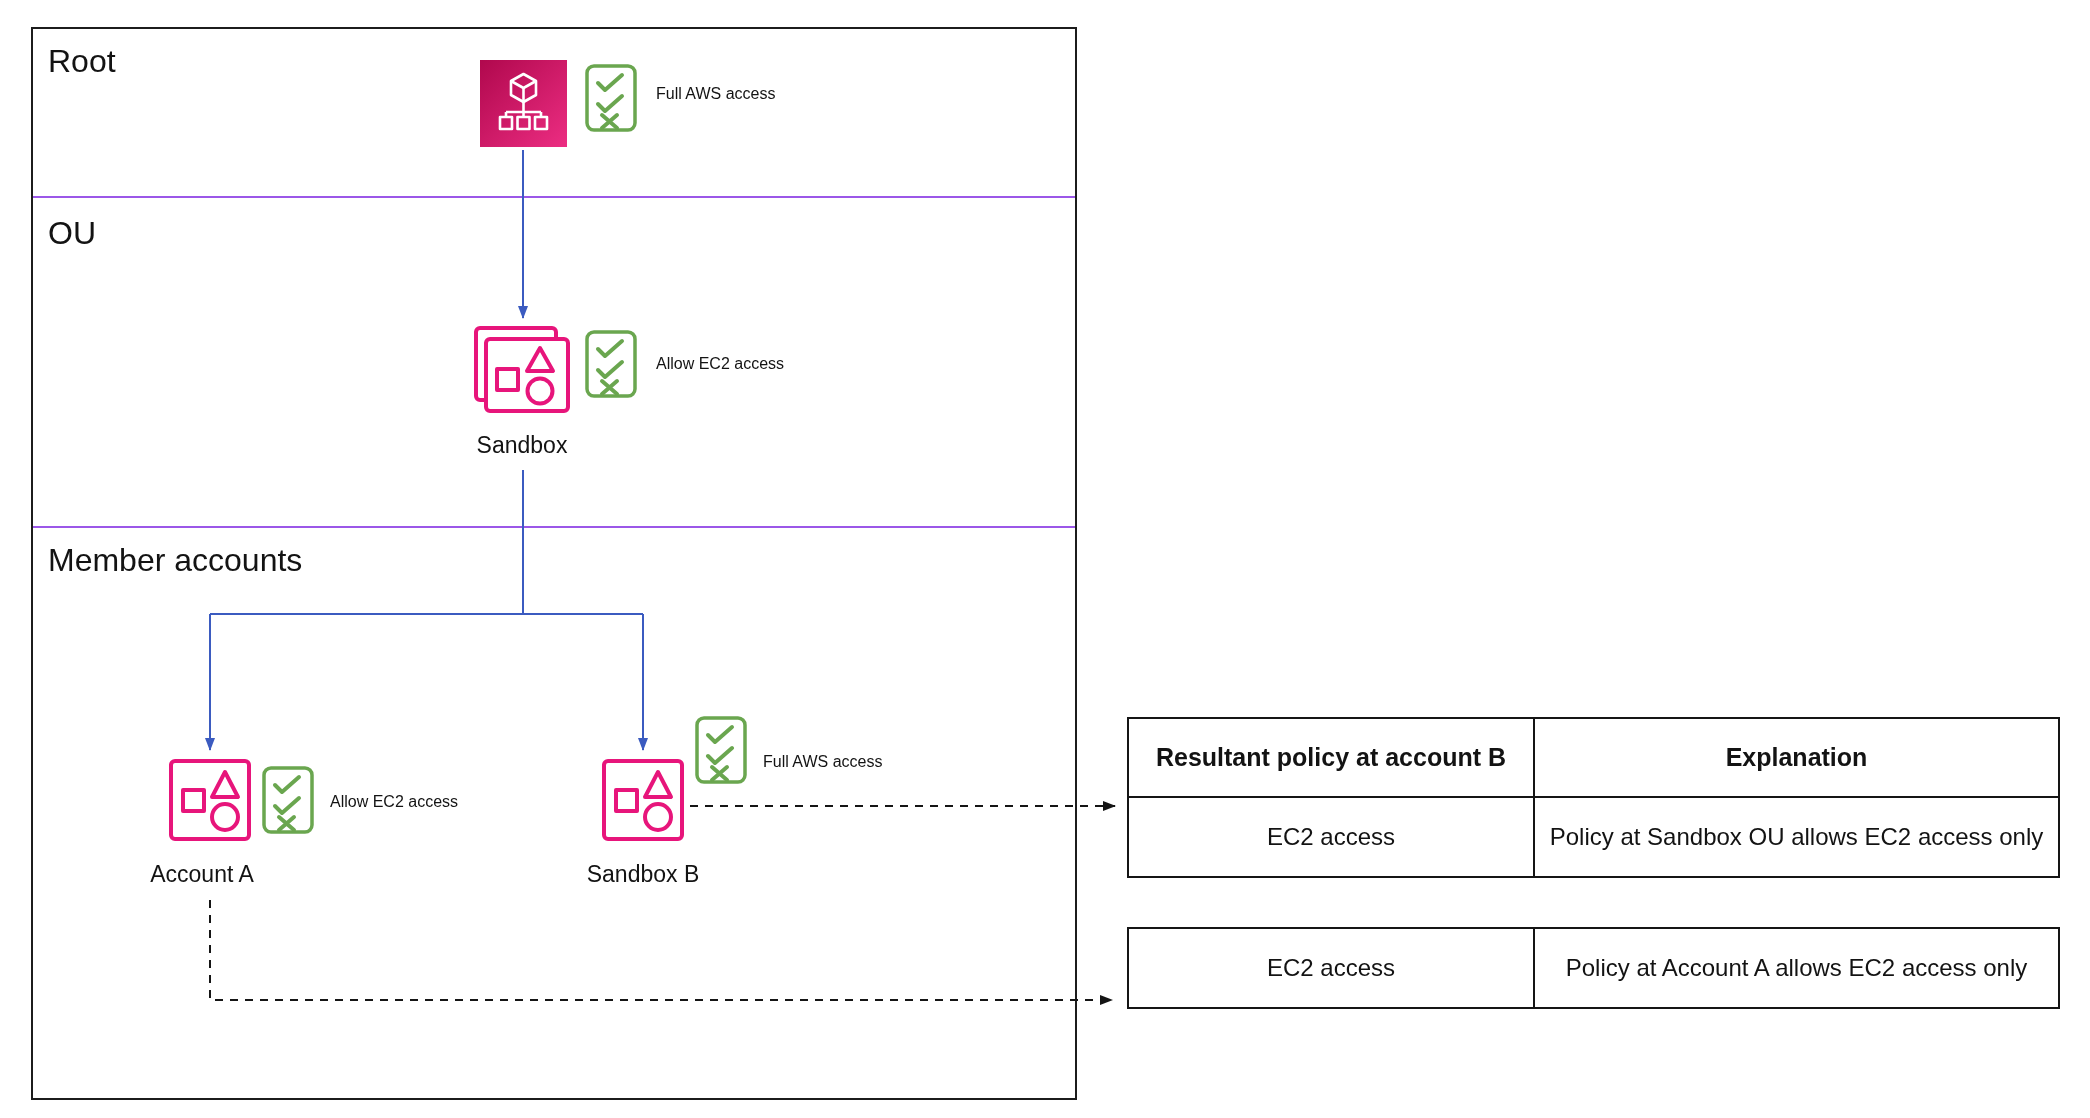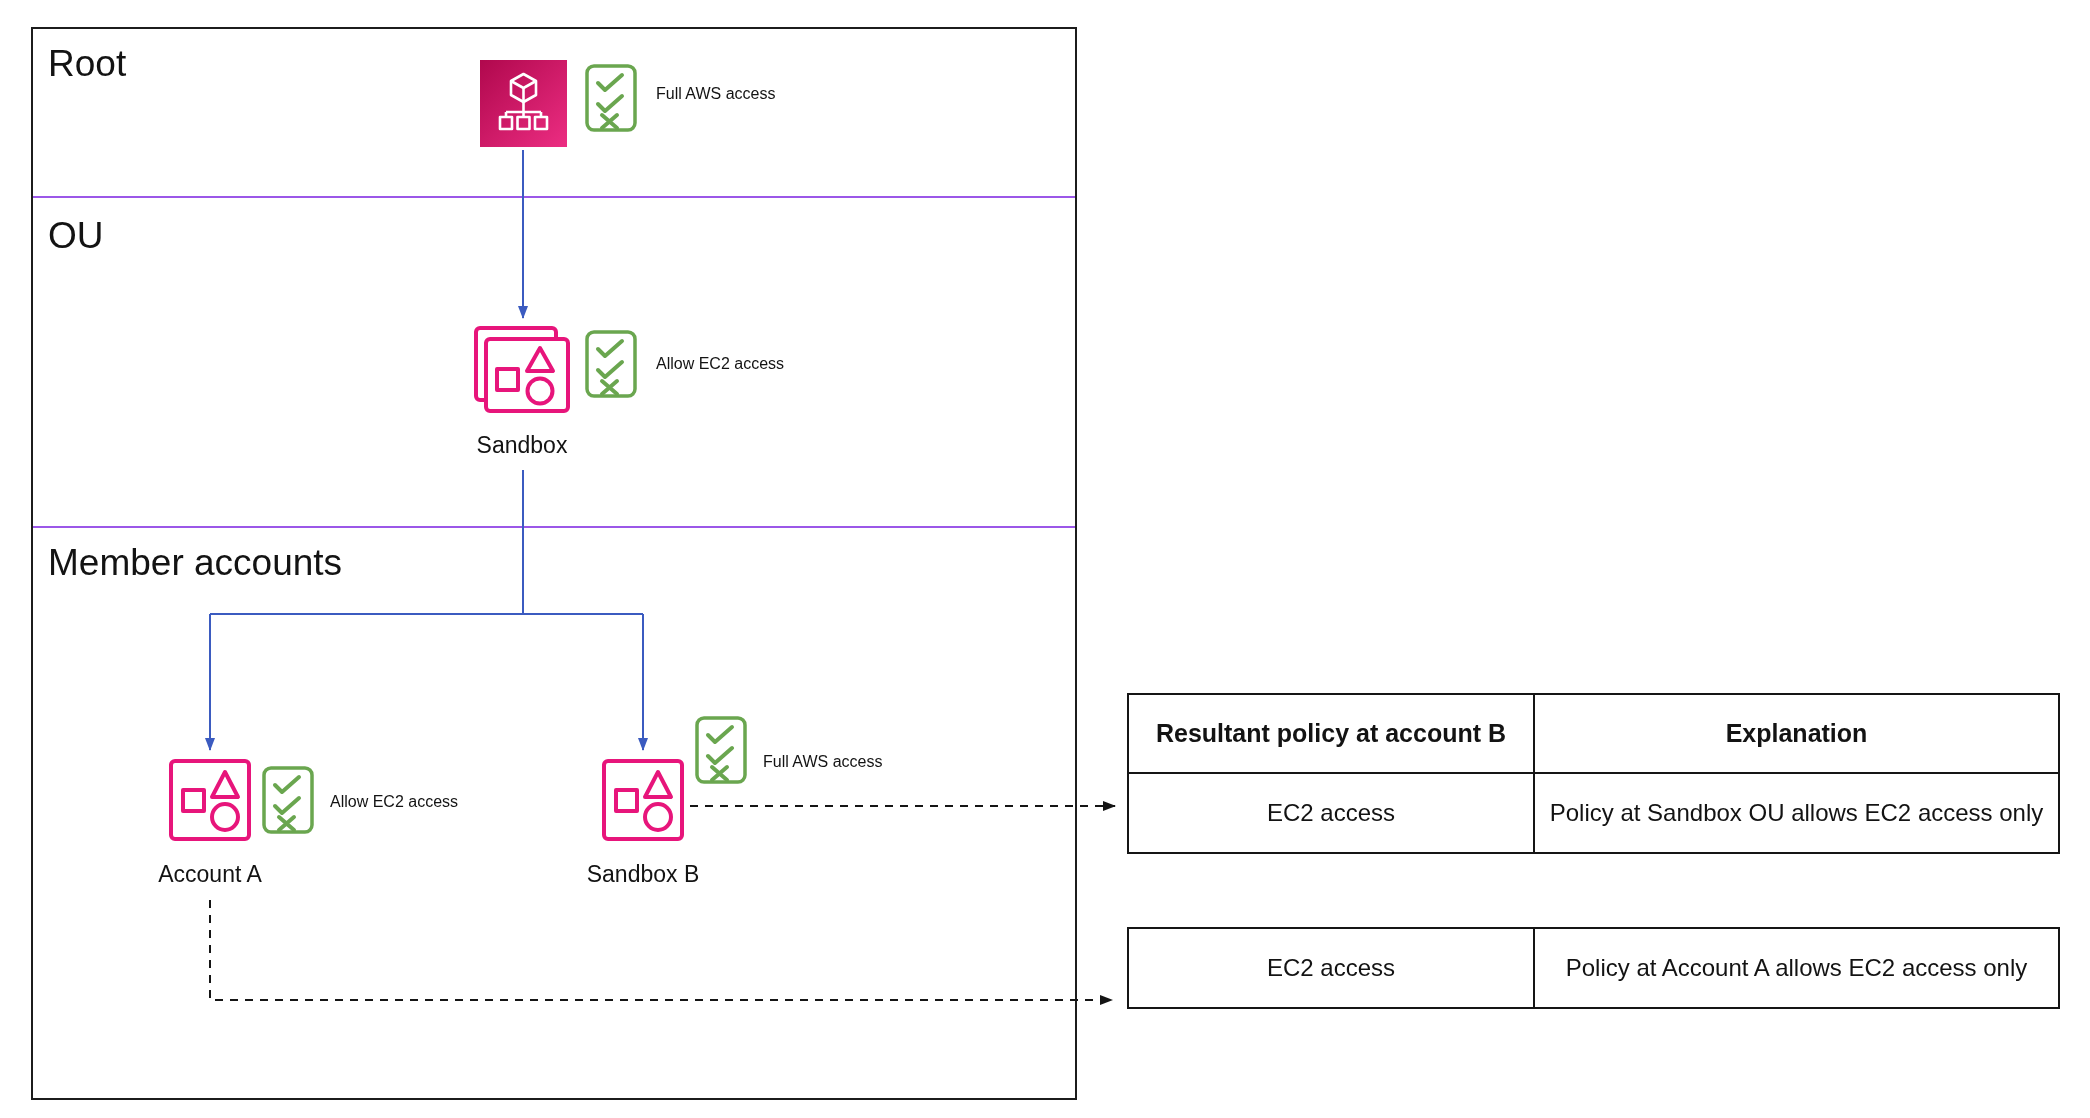--- a/index.html
+++ b/index.html
@@ -1,21 +1,21 @@
 <!DOCTYPE html>
 <html style="--pink: #e7157b; --pink-dark: #b0084d; --pink-bright: #ec2d82; --green: #6aa64f; --purple: #9b57e8; --blue: #3b5bc0;"><head>
 <meta charset="utf-8">
 <style>
   * { margin:0; padding:0; box-sizing:border-box; }
   body { background:#fff; font-family:"Liberation Sans","DejaVu Sans",sans-serif; color:#131313; }
   #canvas { position:relative; width:2090px; height:1118px; background:#fff; overflow:hidden; }
   .abs { position:absolute; }
   .main-box { left:31px; top:27px; width:1046px; height:1073px; border:2px solid #1c1c1c; background:transparent; }
   .divider { left:33px; width:1042px; height:2px; background:var(--purple,#9b57e8); }
-  .sec-label { font-size:37px; line-height:1.1; }
+  .sec-label { font-size:32px; line-height:1.1; }
   .node-label { font-size:23px; line-height:1.1; text-align:center; }
   .policy-label { font-size:16px; line-height:1.1; white-space:nowrap; }
   .overlay { left:0; top:0; pointer-events:none; }
   .grad-box { width:87px; height:87px; }
   .ptable { position:absolute; border-collapse:collapse; table-layout:fixed; width:933px; background:#fff; }
   .ptable th, .ptable td { border:2px solid #151515; text-align:center; vertical-align:middle; padding:0 12px; }
   .ptable th { font-size:25px; font-weight:bold; height:79px; }
   .ptable td { font-size:24px; font-weight:normal; height:80px; }
   .ptable th.col-a, .ptable td.col-a { width:406px; }
 </style>
@@ -122,21 +122,21 @@
     <svg width="52" height="68" viewBox="0 0 52 68">
       <rect x="2" y="2" width="48" height="64" rx="7" style="fill:#fff;stroke:var(--green,#6aa64f);stroke-width:3.5"></rect>
       <g style="stroke:var(--green,#6aa64f);stroke-width:4;fill:none;stroke-linecap:round;stroke-linejoin:round">
         <polyline points="13,19 20,26 37,11"></polyline>
         <polyline points="13,40 20,47 37,32"></polyline>
         <path d="M17,51 L32,64 M32,51 L17,64"></path>
       </g>
     </svg>
   </div>
   <div class="abs policy-label" style="left:330px; top:793px;">Allow EC2 access</div>
-  <div class="abs node-label" style="left:130px; top:862px; width:160px;">Account A</div>
+  <div class="abs node-label" style="left:122px; top:862px; width:160px;">Account A</div>
 
   <div class="abs" style="left:600px; top:757px;">
     <svg width="86" height="86" viewBox="0 0 86 86">
       <g style="stroke:var(--pink,#e7157b);stroke-width:4;fill:none;stroke-linejoin:round">
         <rect x="4" y="4" width="78" height="78" rx="4"></rect>
         <rect x="16" y="33" width="21" height="21"></rect>
         <polygon points="58,15 71,40 45,40"></polygon>
         <circle cx="58" cy="60" r="13"></circle>
       </g>
     </svg>
@@ -147,21 +147,21 @@
       <g style="stroke:var(--green,#6aa64f);stroke-width:4;fill:none;stroke-linecap:round;stroke-linejoin:round">
         <polyline points="13,19 20,26 37,11"></polyline>
         <polyline points="13,40 20,47 37,32"></polyline>
         <path d="M17,51 L32,64 M32,51 L17,64"></path>
       </g>
     </svg>
   </div>
   <div class="abs policy-label" style="left:763px; top:753px;">Full AWS access</div>
   <div class="abs node-label" style="left:563px; top:862px; width:160px;">Sandbox B</div>
 
-  <table class="ptable" style="left:1127px; top:693px;">
+  <table class="ptable" style="left:1127px; top:717px;">
     <tbody>
         <tr>
       <th class="col-a">Resultant policy at account B</th>
       <th>Explanation</th>
     </tr>
     <tr>
       <td class="col-a">EC2 access</td>
       <td>Policy at Sandbox OU allows EC2 access only</td>
     </tr>
   </tbody>

